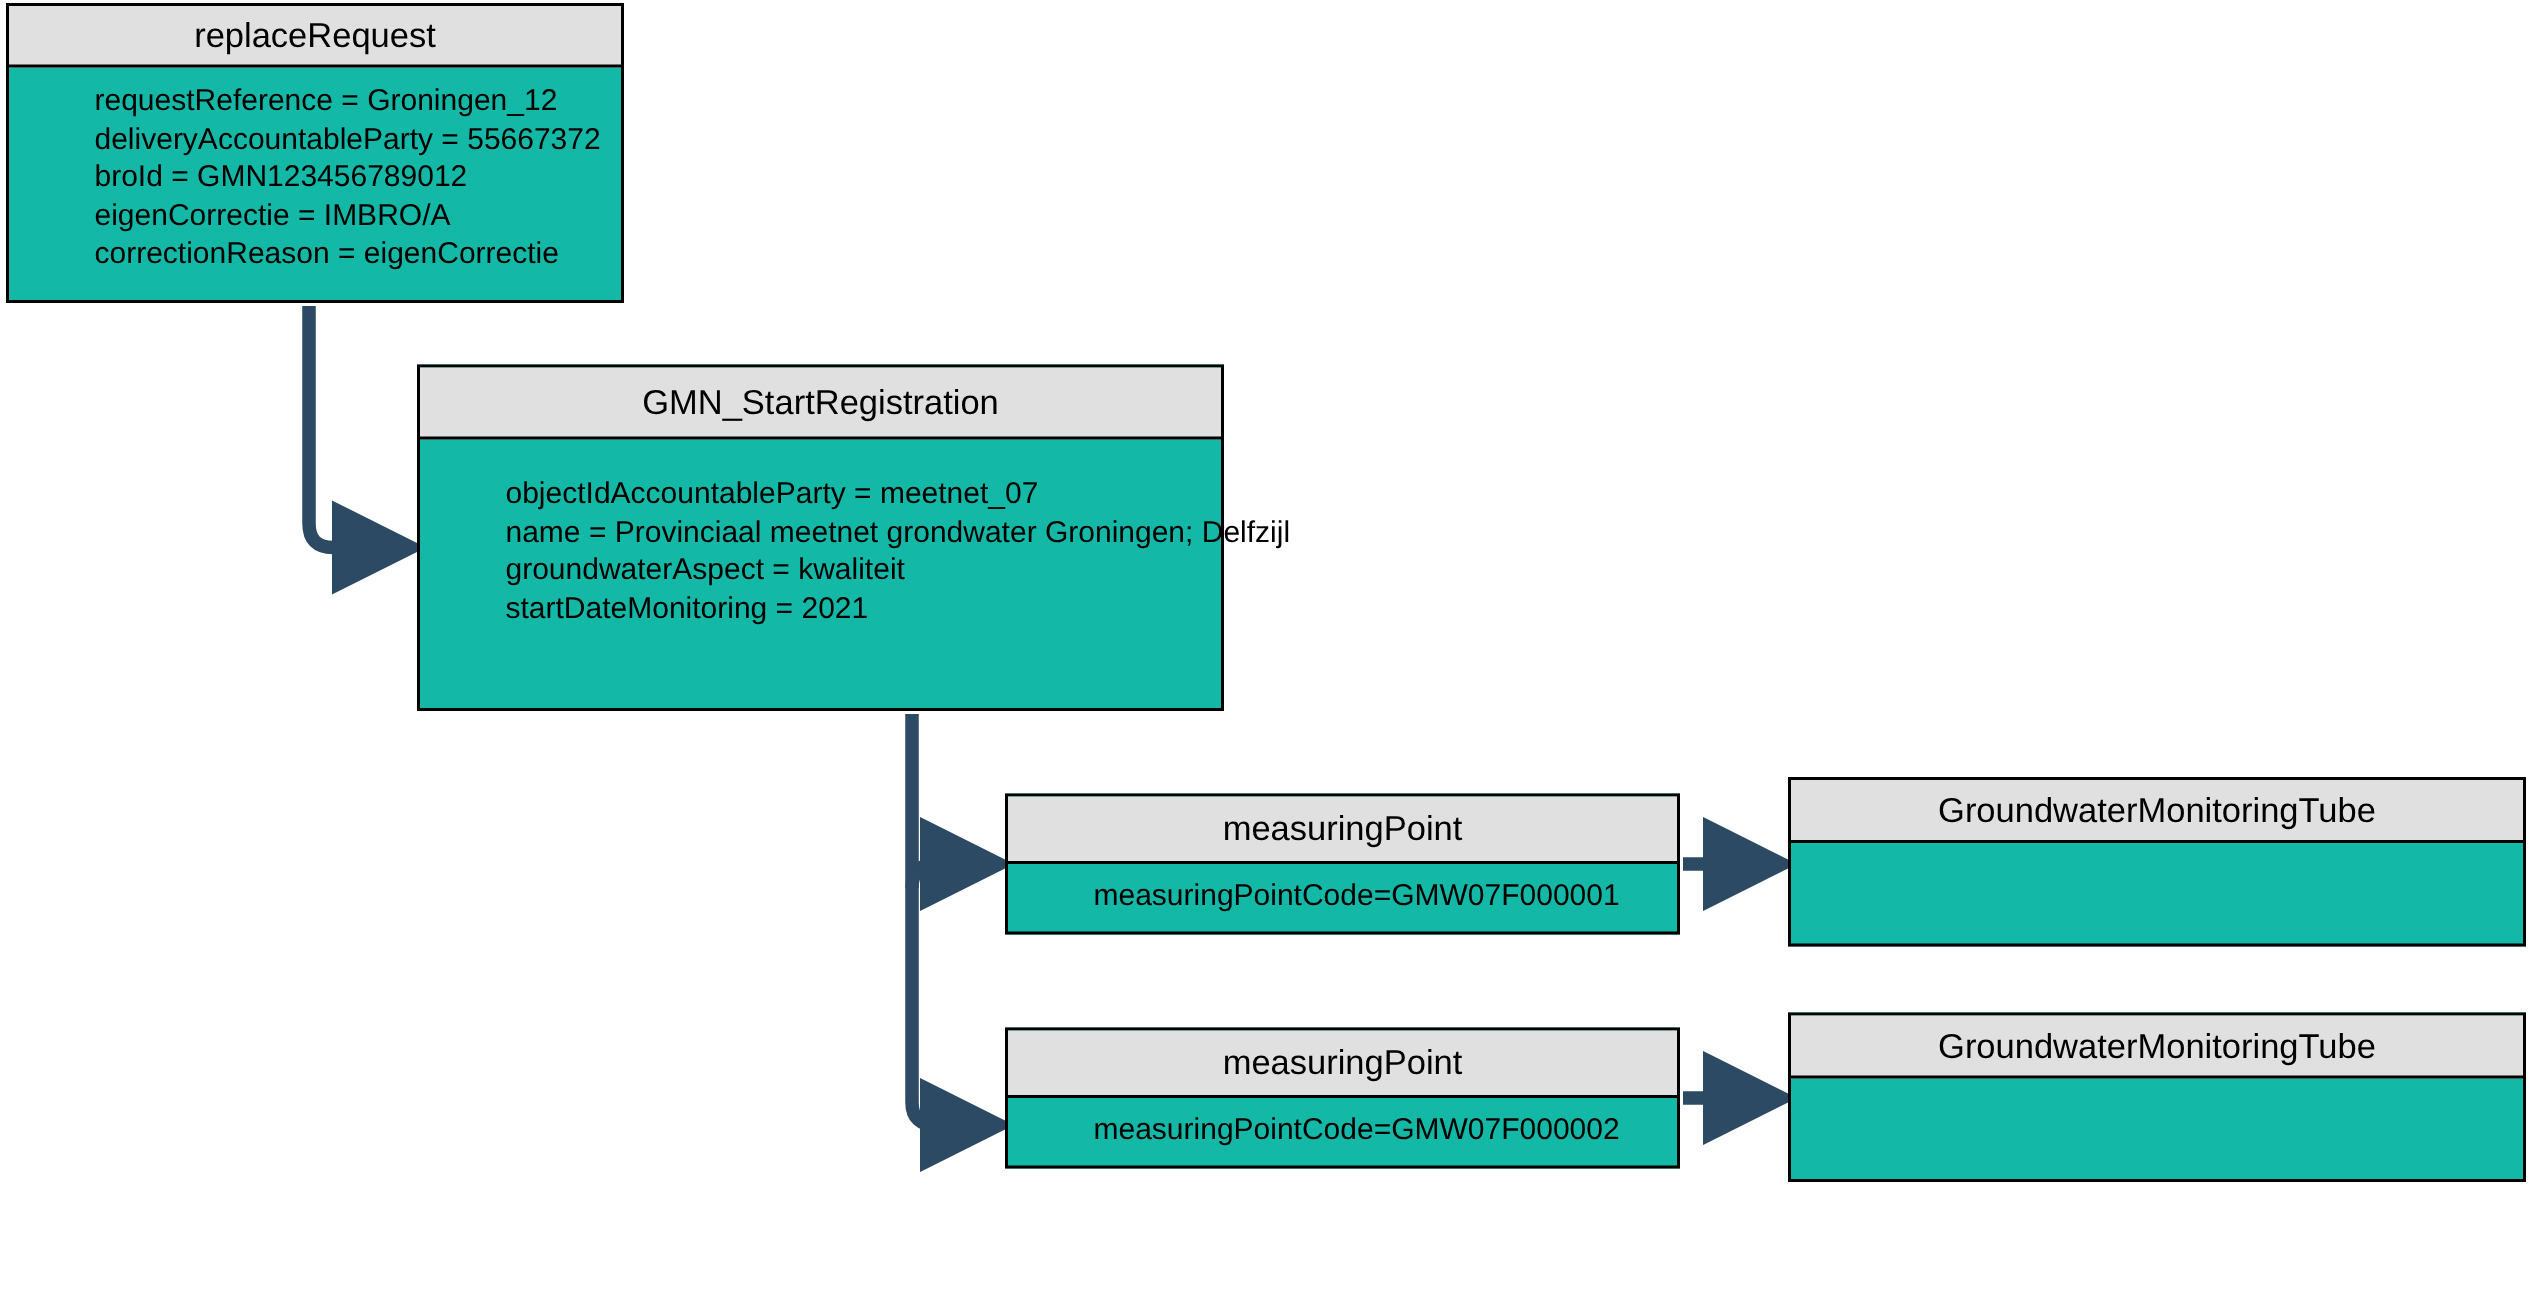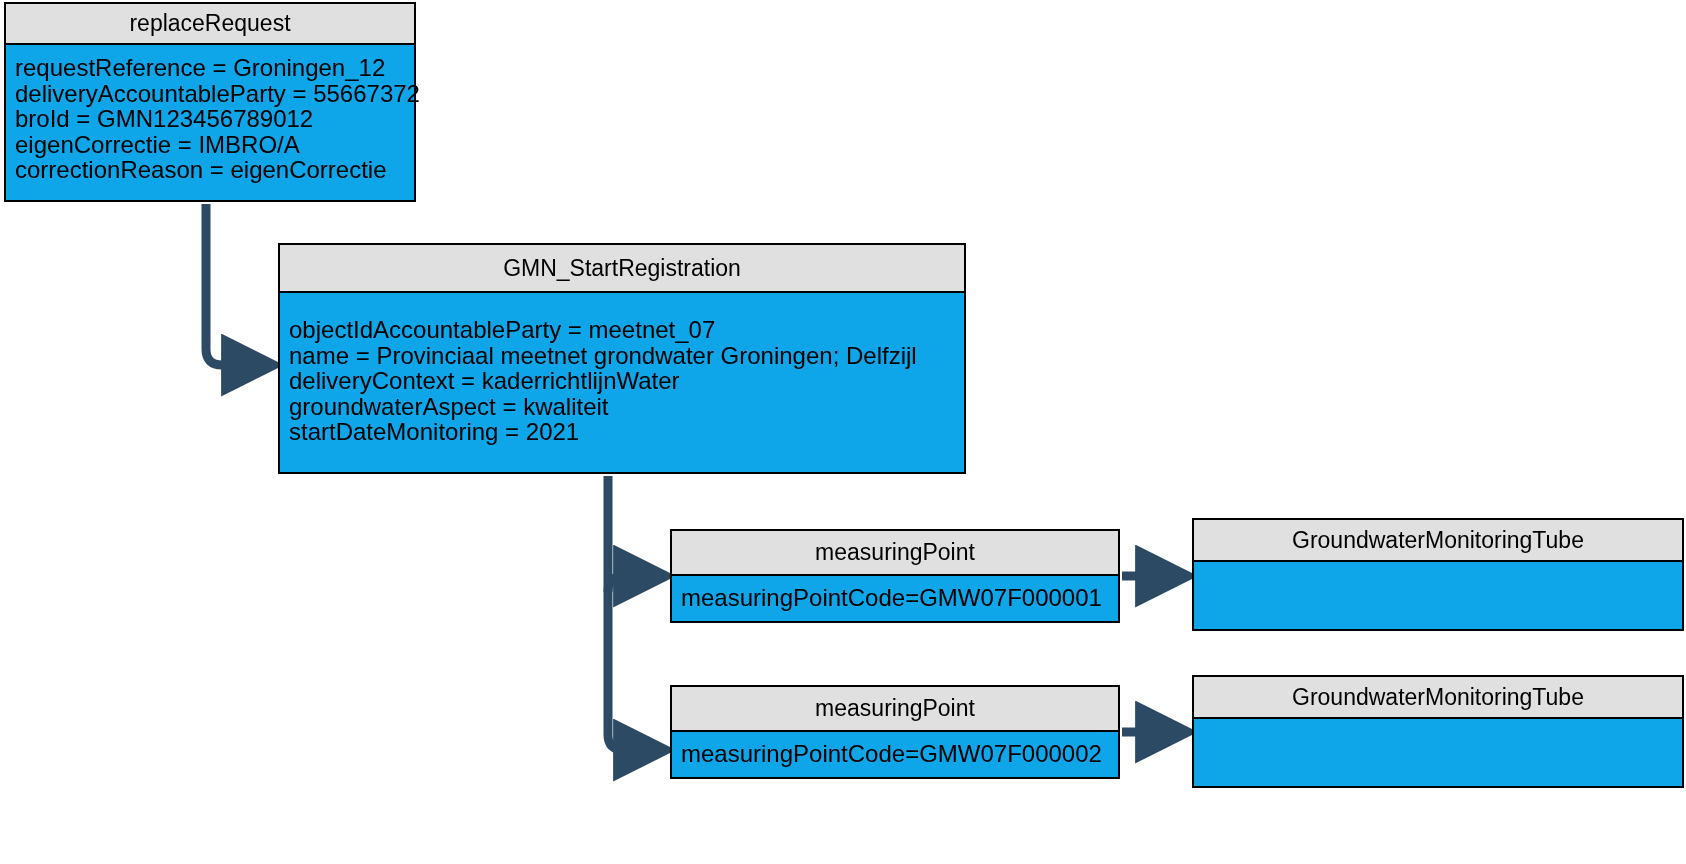--- a/index.html
+++ b/index.html
@@ -17,21 +17,21 @@
   #canvas {
     position: absolute;
     left: 0; top: 0;
     width: 1686px;
     height: 864px;
   }
   .uml-box {
     position: absolute;
     box-sizing: border-box;
     border: 2px solid #000000;
-    background: #0ea5e9;
+    background: #14b8a6;
     z-index: 2;
   }
   .uml-header {
     box-sizing: border-box;
     background: #e0e0e0;
     border-bottom: 2px solid #000000;
     text-align: center;
     font-size: 23px;
     color: #000000;
     line-height: 1;
@@ -42,26 +42,27 @@
   .uml-body {
     box-sizing: border-box;
     padding: 8px 8px 8px 9px;
     font-size: 20px;
     color: #000000;
   }
   .attr-line {
     display: block;
     white-space: nowrap;
     line-height: 25.5px;
-    font-size: 24px;
+    font-size: 20px;
+    margin-left: 48px;
   }
   
   #box-replace-request { left: 4px;    top: 2px;   width: 412px; height: 200px; }
   #box-replace-request .uml-header { height: 41px; }
-  #box-gmn             { left: 278px;  top: 243px; width: 688px; height: 231px; }
+  #box-gmn             { left: 278px;  top: 243px; width: 538px; height: 231px; }
   #box-gmn .uml-header { height: 48px; }
   #box-mp-1            { left: 670px;  top: 529px; width: 450px; height: 94px; }
   #box-mp-1 .uml-header { height: 45px; }
   #box-mp-2            { left: 670px;  top: 685px; width: 450px; height: 94px; }
   #box-mp-2 .uml-header { height: 45px; }
   #box-tube-1          { left: 1192px; top: 518px; width: 492px; height: 113px; }
   #box-tube-1 .uml-header { height: 42px; }
   #box-tube-2          { left: 1192px; top: 675px; width: 492px; height: 113px; }
   #box-tube-2 .uml-header { height: 42px; }
 
@@ -107,21 +108,20 @@
     <span class="attr-line">eigenCorrectie = IMBRO/A</span>
     <span class="attr-line">correctionReason = eigenCorrectie</span>
   </div>
 </div>
 
 <div class="uml-box" id="box-gmn">
   <div class="uml-header">GMN_StartRegistration</div>
   <div class="uml-body">
     <span class="attr-line">objectIdAccountableParty = meetnet_07</span>
     <span class="attr-line">name = Provinciaal meetnet grondwater Groningen; Delfzijl</span>
-    <span class="attr-line">deliveryContext = kaderrichtlijnWater</span>
     <span class="attr-line">groundwaterAspect = kwaliteit</span>
     <span class="attr-line">startDateMonitoring = 2021</span>
   </div>
 </div>
 
 <div class="uml-box" id="box-mp-1">
   <div class="uml-header">measuringPoint</div>
   <div class="uml-body">
     <span class="attr-line">measuringPointCode=GMW07F000001</span>
   </div>

